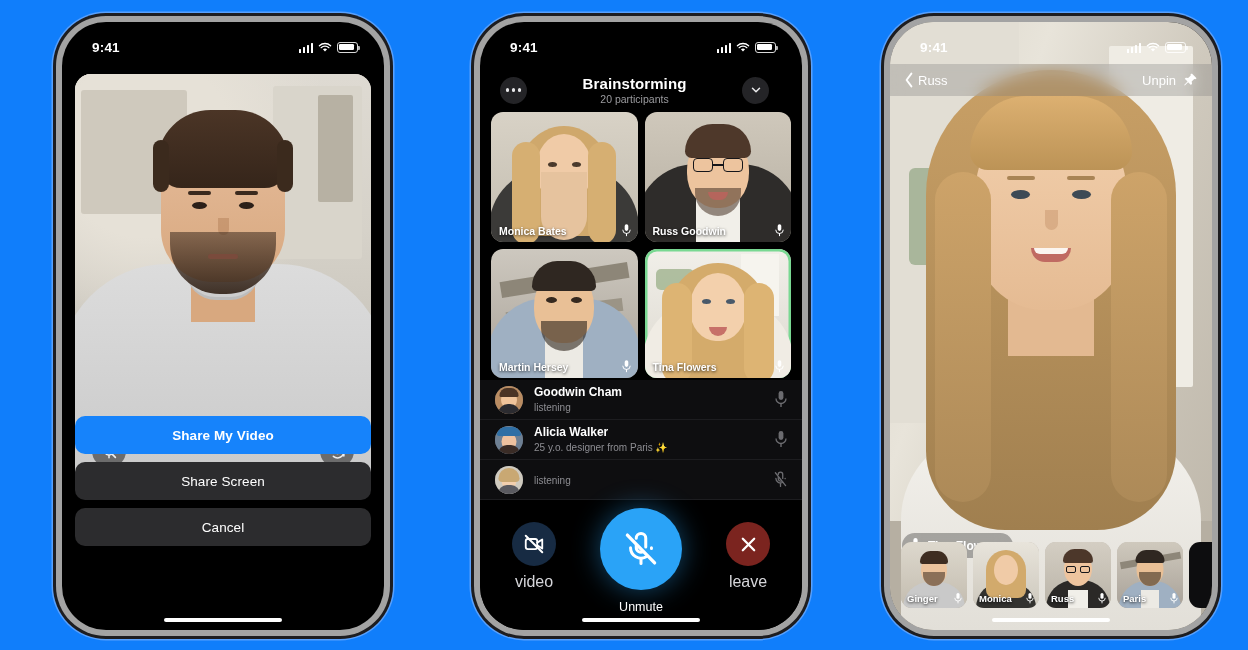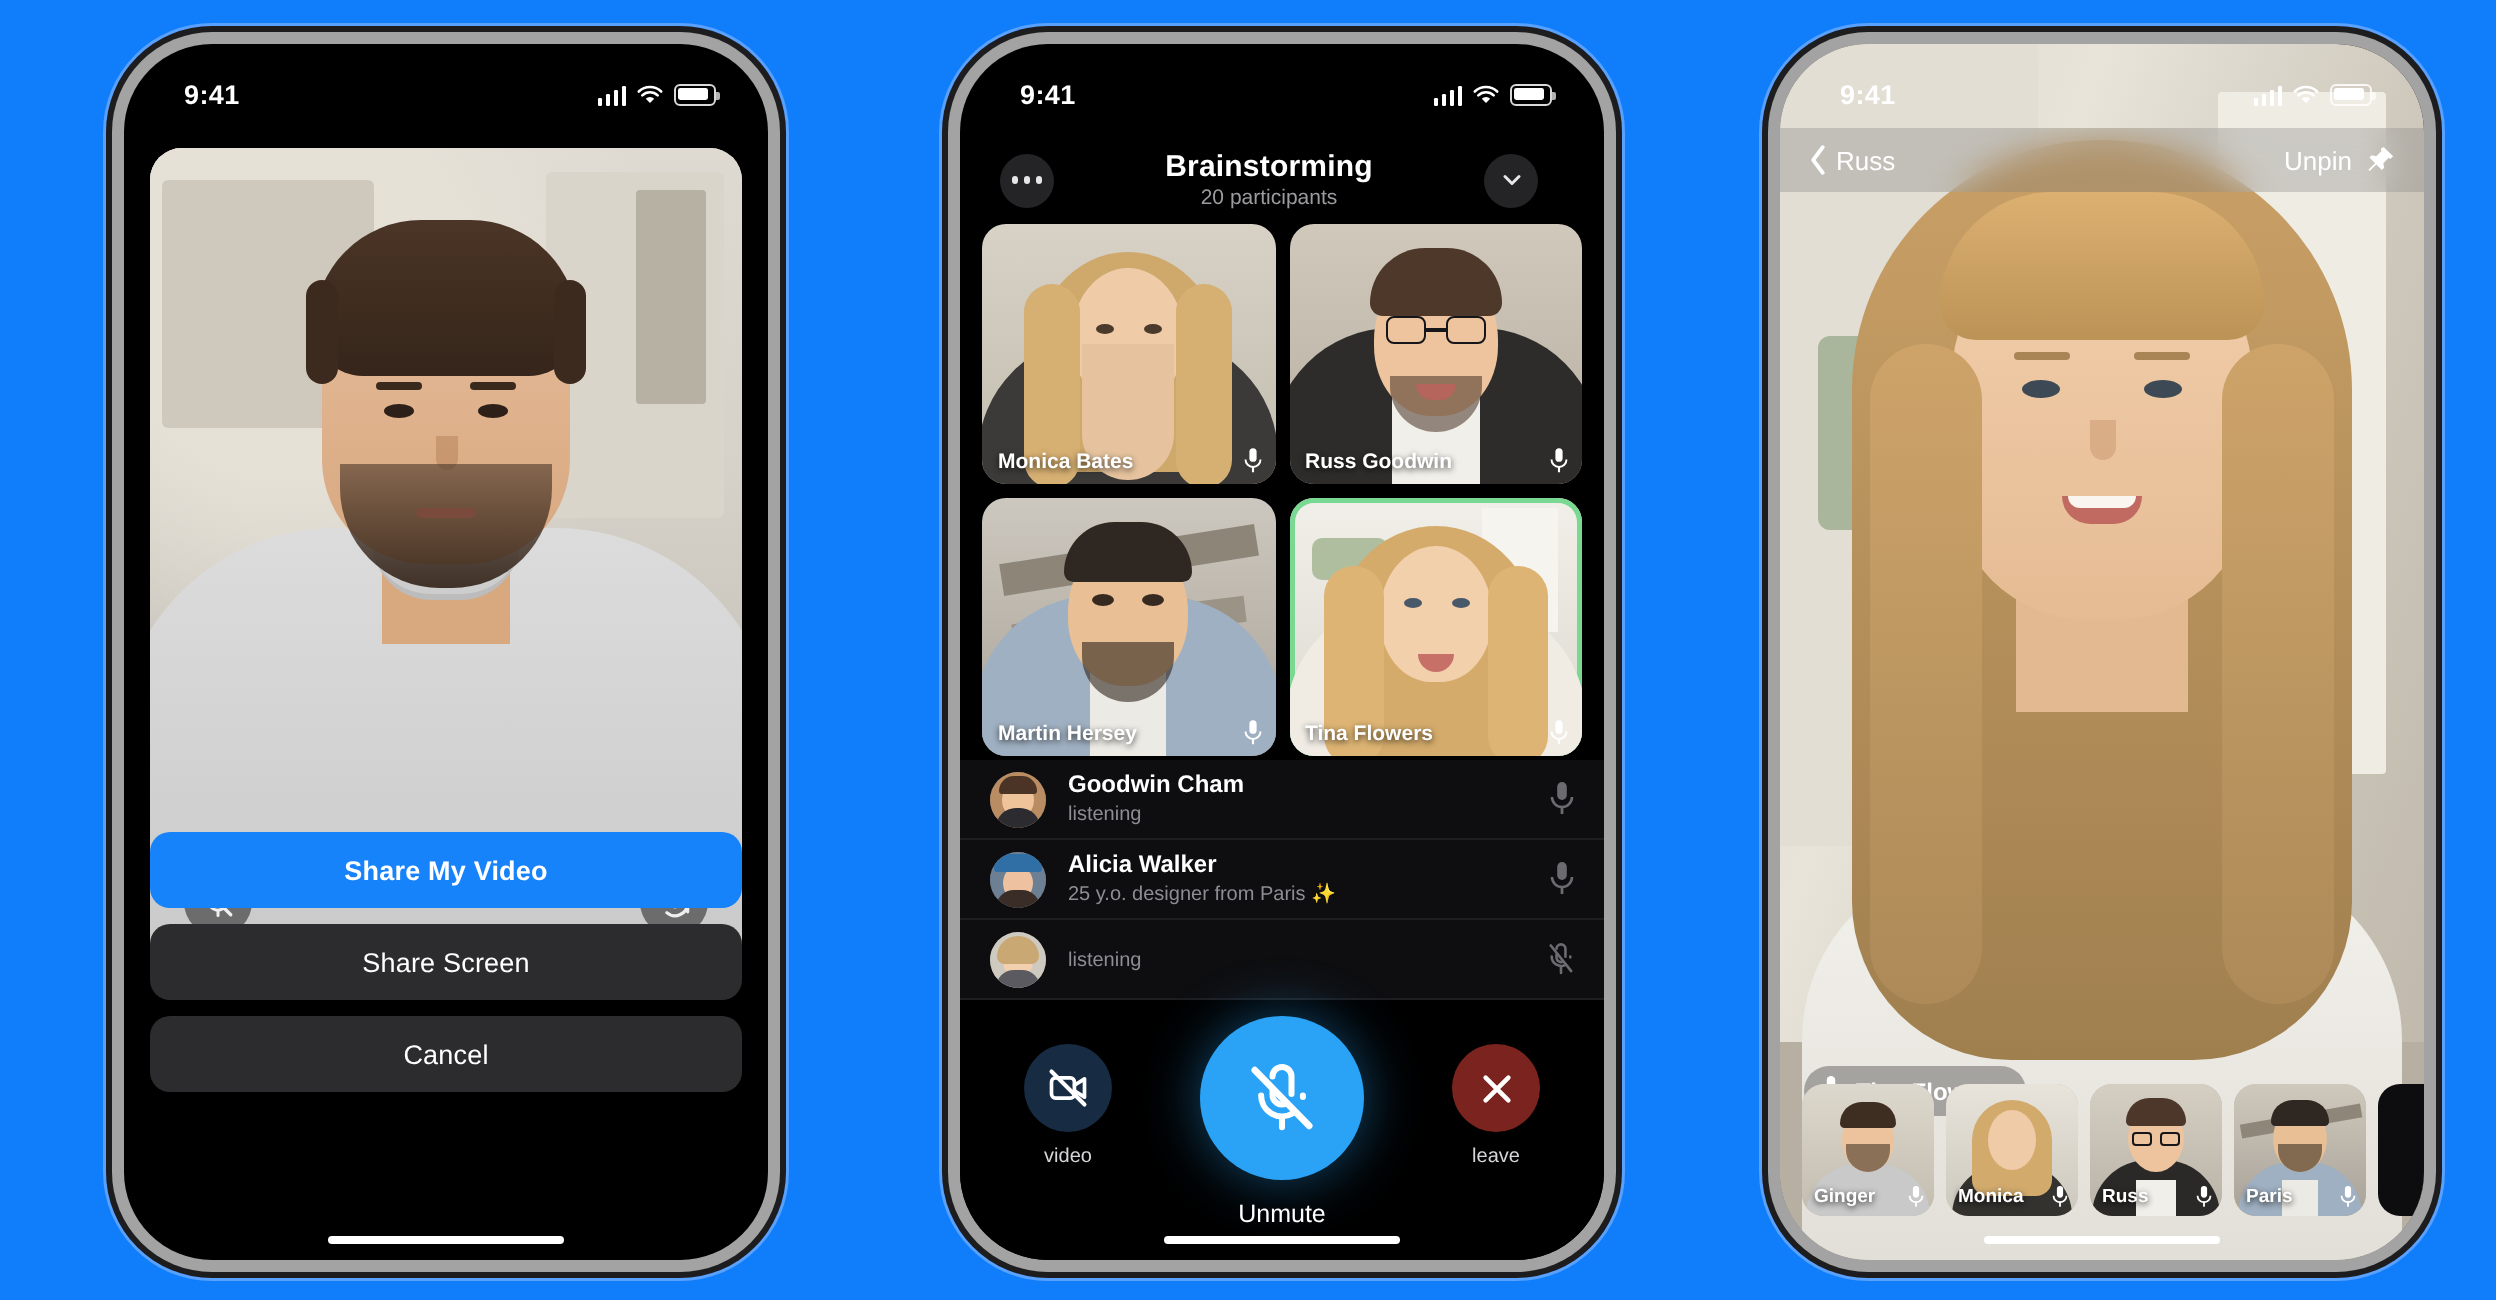--- a/index.html
+++ b/index.html
@@ -195,21 +195,21 @@
     position:absolute; left:0; right:0; bottom:0; height:130px;
     background:#000; z-index:25;
   }
   .cb-item{
     position:absolute; display:flex; flex-direction:column; align-items:center;
   }
   .cb-side{ width:44px; height:44px; border-radius:50%;
     display:flex; align-items:center; justify-content:center; }
   .cb-video{ background:#172b43; }
   .cb-leave{ background:#7b241f; }
-  .cb-label{ font-size:10px; color:#d6d6da; margin-top:7px; }
+  .cb-label{ font-size:16px; color:#d6d6da; margin-top:7px; }
   .cb-mute-wrap{ position:absolute; left:50%; transform:translateX(-50%); top:8px;
     display:flex; flex-direction:column; align-items:center; }
   .cb-mute{
     width:82px; height:82px; border-radius:50%; background:#2aa3f7;
     display:flex; align-items:center; justify-content:center;
     box-shadow:0 0 28px rgba(42,163,247,.45);
   }
   .cb-mute-label{ font-size:12.5px; color:#fff; margin-top:10px; }
 
   

